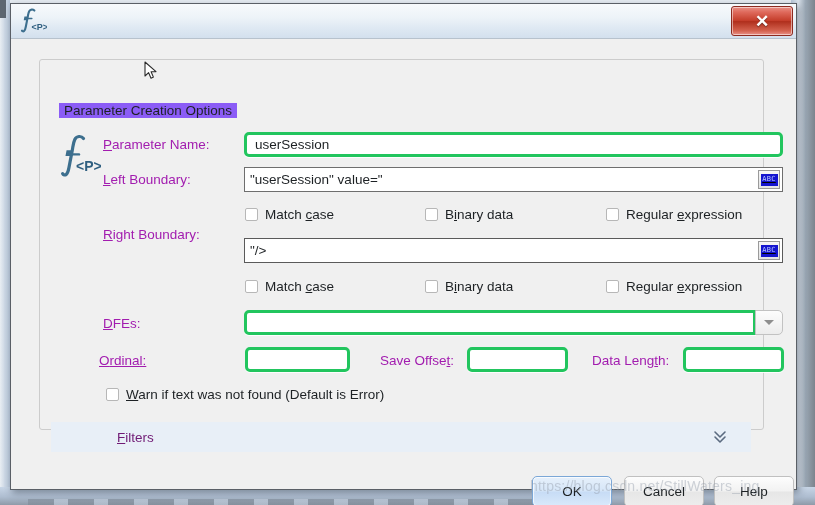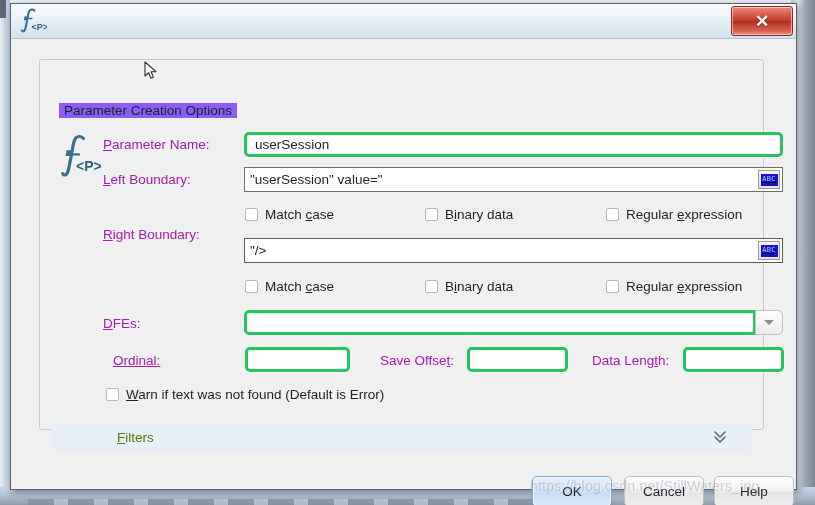--- a/index.html
+++ b/index.html
@@ -273,21 +273,21 @@
     width: 700px;
     height: 30px;
     background: #e8eff7;
     display: flex;
     align-items: center;
     box-sizing: border-box;
     cursor: pointer;
   }
   #filters-label {
     font-size: 13.5px;
-    color: #4d7c0f;
+    color: #701a75;
     margin-left: 66px;
   }
   #filters-chevron {
     margin-left: auto;
     margin-right: 24px;
     color: #5b6b80;
     font-size: 13px;
     line-height: 9px;
     display: flex;
     flex-direction: column;
@@ -432,21 +432,21 @@
     </div>
 
     <div class="field-label" style="left:92px; top:277px;">
       <span class="mn">D</span><span>FEs:</span>
     </div>
     <input class="txt-input rounded-input" type="text" style="left: 233px; top: 271px; width: 512px; height: 25px; border-radius: 5px 0px 0px 5px;" value="">
     <div id="dfe-dropdown" style="left:744px; top:271px; width:28px; height:25px;">
       <span id="dfe-arrow"></span>
     </div>
 
-    <div class="field-label" style="left:102px; top:314px;text-decoration:underline;">
+    <div class="field-label" style="left:88px; top:314px;text-decoration:underline;">
       <span class="mn">O</span><span>rdinal:</span>
     </div>
     <input class="txt-input rounded-input" type="text" style="left: 234px; top: 308px; width: 105px; height: 25px;" value="">
 
     <div class="field-label" style="left:369px; top:314px;">
       <span>Save Offse</span><span class="mn">t</span><span>:</span>
     </div>
     <input class="txt-input rounded-input" type="text" style="left: 456px; top: 308px; width: 101px; height: 25px;" value="">
 
     <div class="field-label" style="left:581px; top:314px;">

